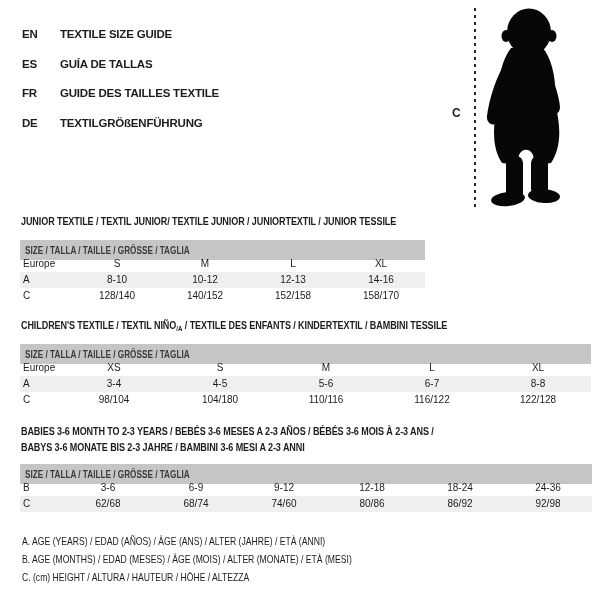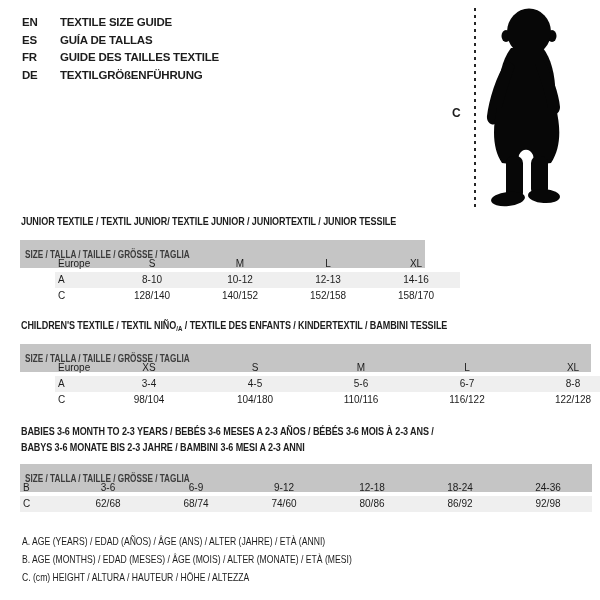--- a/index.html
+++ b/index.html
@@ -8,21 +8,21 @@
     font-family:"Liberation Sans",sans-serif;color:#1c1c1c;
     position:relative;overflow:hidden;
   }
   .canvas{position:absolute;left:0;top:0;width:600px;height:600px;background:#fff;}
 
   
   .condensed{display:inline-block;transform:scaleX(0.82);transform-origin:0 50%;white-space:nowrap;}
 
   
   .lang-list{position:absolute;left:22px;top:14px;}
-  .lang-row{display:flex;line-height:17.5px;font-weight:bold;font-size:11.5px;letter-spacing:-0.2px;}
+  .lang-row{display:flex;line-height:17.5px;font-weight:bold;font-size:11.5px;letter-spacing:-0.2px;margin-top:12px;}
   .lang-code{width:38px;flex:0 0 38px;}
 
   
   .fig-dotted-line{
     position:absolute;left:474px;top:8px;width:2px;height:202px;
     background:repeating-linear-gradient(to bottom,#262626 0 3px,transparent 3px 7px);
   }
   .fig-label{position:absolute;left:452px;top:106px;font-weight:bold;font-size:12px;}
   .fig-svg{position:absolute;left:480px;top:8px;width:92px;height:200px;}
 
@@ -30,29 +30,29 @@
   .tbl{position:absolute;left:20px;}
   #tbl-junior{top:213px;width:405px;}
   #tbl-children{top:317px;width:571px;}
   #tbl-babies{top:423px;width:572px;}
 
   .tbl-title{position:absolute;left:1px;top:0;}
   .title-line{line-height:16px;font-weight:bold;font-size:11px;letter-spacing:-0.1px;}
   .subscript{font-size:7.5px;vertical-align:-2px;letter-spacing:0;}
 
   .size-bar{
-    position:absolute;left:0;width:100%;height:28px;background:#c5c5c5;
+    position:absolute;left:0;width:100%;height:20px;background:#c5c5c5;
     display:flex;align-items:center;padding-left:5px;box-sizing:border-box;
   }
   .size-bar .condensed{font-weight:bold;font-size:10px;color:#3c3c3c;}
   #tbl-junior .size-bar,#tbl-children .size-bar{top:27px;}
   #tbl-babies .size-bar{top:41px;}
 
   .rows{position:absolute;left:0;width:100%;}
-  #tbl-junior .rows,#tbl-children .rows{top:43px;margin-left:35px;}
+  #tbl-junior .rows,#tbl-children .rows{top:43px;}
   #tbl-babies .rows{top:57px;}
 
   .trow{display:grid;width:100%;}
   #tbl-junior .trow{grid-template-columns:53px repeat(4,1fr);}
   #tbl-children .trow{grid-template-columns:41px repeat(5,1fr);}
   #tbl-babies .trow{grid-template-columns:44px repeat(6,1fr);}
   .trow.alt{background:#efefef;}
   .cell{height:16px;line-height:16px;font-size:10px;text-align:center;overflow:hidden;}
   .cell.lbl{text-align:left;padding-left:3px;}
 

